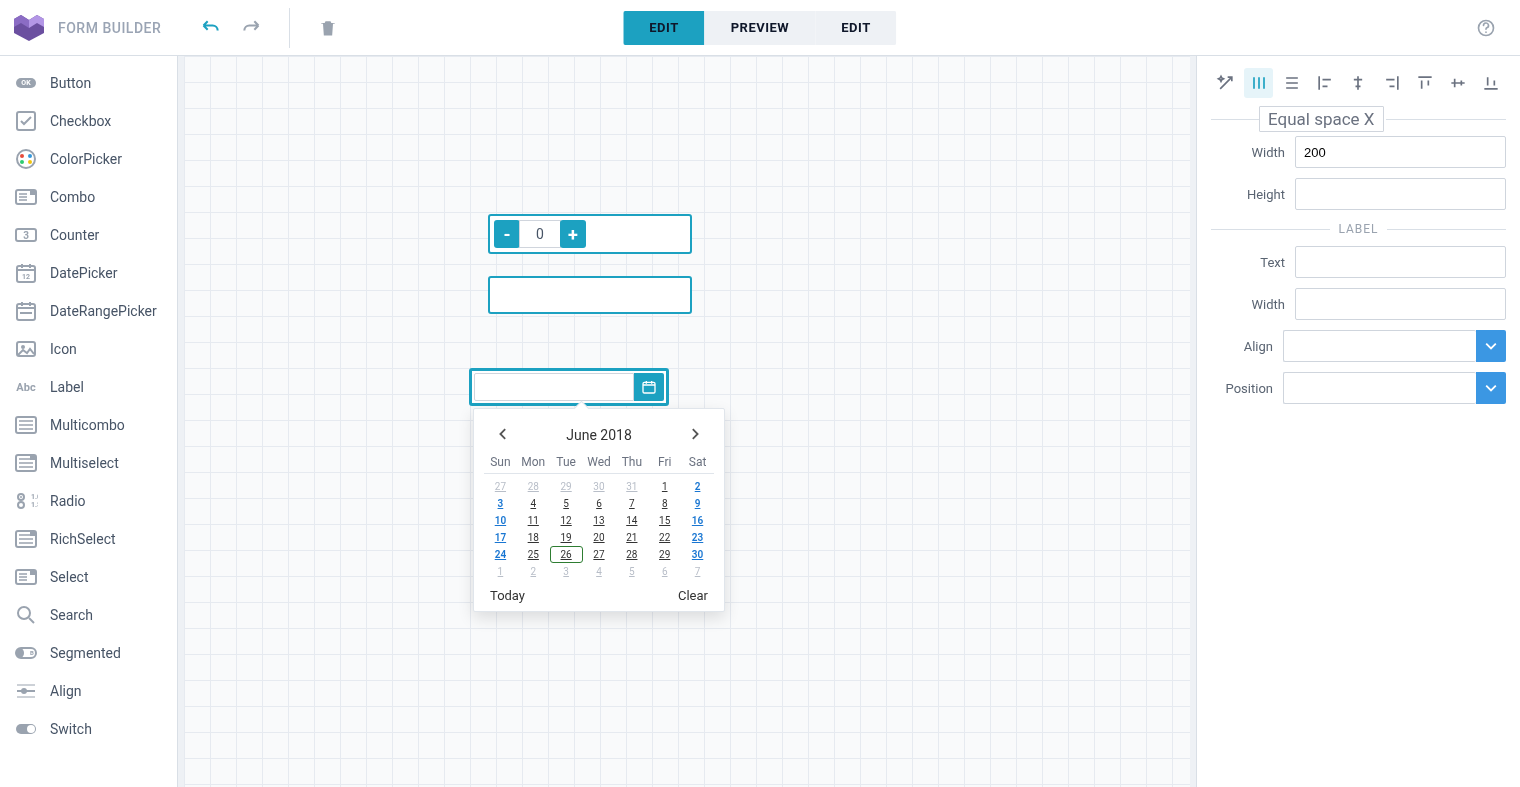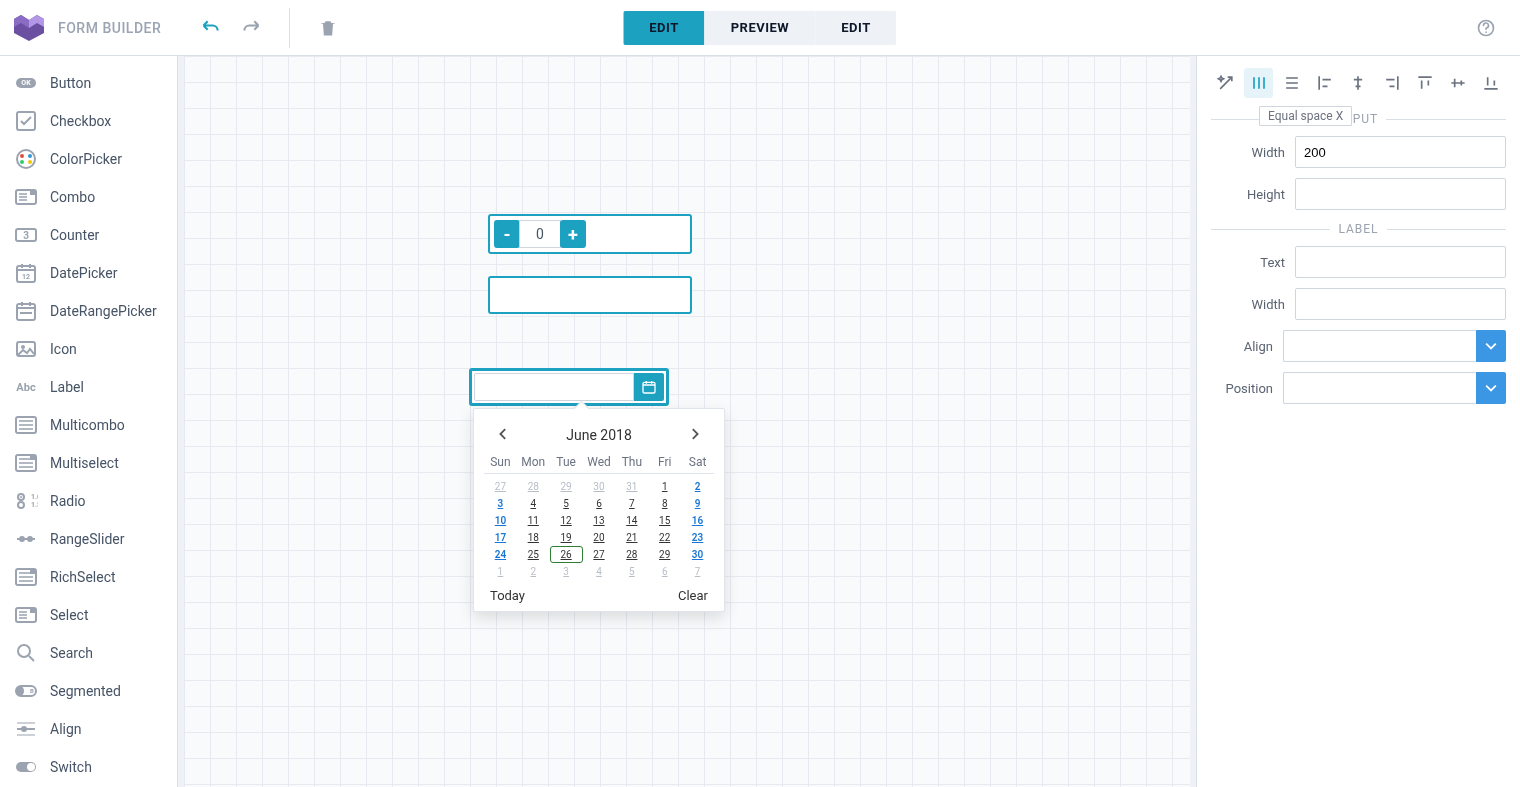--- a/index.html
+++ b/index.html
@@ -160,21 +160,21 @@
     position:relative;
   }
   .tool-btn{
     width:30px;height:30px;border-radius:3px;color:#6b7280;
     display:flex;align-items:center;justify-content:center;cursor:pointer;
   }
   .tool-btn.active{background:#e6f4f9;color:var(--teal);}
   .tool-btn svg{width:20px;height:20px;}
   .tooltip{
     position:absolute;top:38px;left:48px;
-    background:#fff;border:1px solid #d0d5dd;padding:2px 8px;font-size:12px;
+    background:#fff;border:1px solid #d0d5dd;padding:2px 8px;font-size:17px;
     color:#6b7280;white-space:nowrap;z-index:5;border-radius:1px;
   }
   .group-title{
     display:flex;align-items:center;color:#9aa3af;font-size:12px;
     letter-spacing:1px;margin:12px 0 10px 0;
   }
   .group-title::before,.group-title::after{
     content:"";flex:1;height:1px;background:var(--border);
   }
   .group-title span{padding:0 8px;}
@@ -349,30 +349,20 @@
         <span class="si-icon">
           <svg viewBox="0 0 24 24">
             <circle cx="7" cy="8" r="3" fill="none" stroke="#9aa3af" stroke-width="2"></circle>
             <circle cx="7" cy="8" r="1" fill="#9aa3af"></circle>
             <circle cx="7" cy="16" r="3" fill="none" stroke="#9aa3af" stroke-width="2"></circle>
             <text x="17" y="10" font-size="7" fill="#9aa3af">1.0</text>
             <text x="17" y="18" font-size="7" fill="#9aa3af">1.5</text>
           </svg>
         </span>
         <span>Radio</span>
-      </div>
-      <div class="side-item">
-        <span class="si-icon">
-          <svg viewBox="0 0 24 24">
-            <path d="M3 12h18" stroke="#9aa3af" stroke-width="2" stroke-dasharray="2 2"></path>
-            <circle cx="8" cy="12" r="3" fill="#9aa3af"></circle>
-            <circle cx="16" cy="12" r="3" fill="#9aa3af"></circle>
-          </svg>
-        </span>
-        <span>RangeSlider</span>
       </div>
       <div class="side-item">
         <span class="si-icon">
           <svg viewBox="0 0 24 24">
             <rect x="2" y="4" width="20" height="16" rx="2" fill="none" stroke="#9aa3af" stroke-width="2"></rect>
             <path d="M5 8h14M5 12h14M5 16h14" stroke="#9aa3af" stroke-width="1.5"></path>
             <rect x="16" y="4" width="5" height="5" fill="#9aa3af"></rect>
           </svg>
         </span>
         <span>RichSelect</span>

